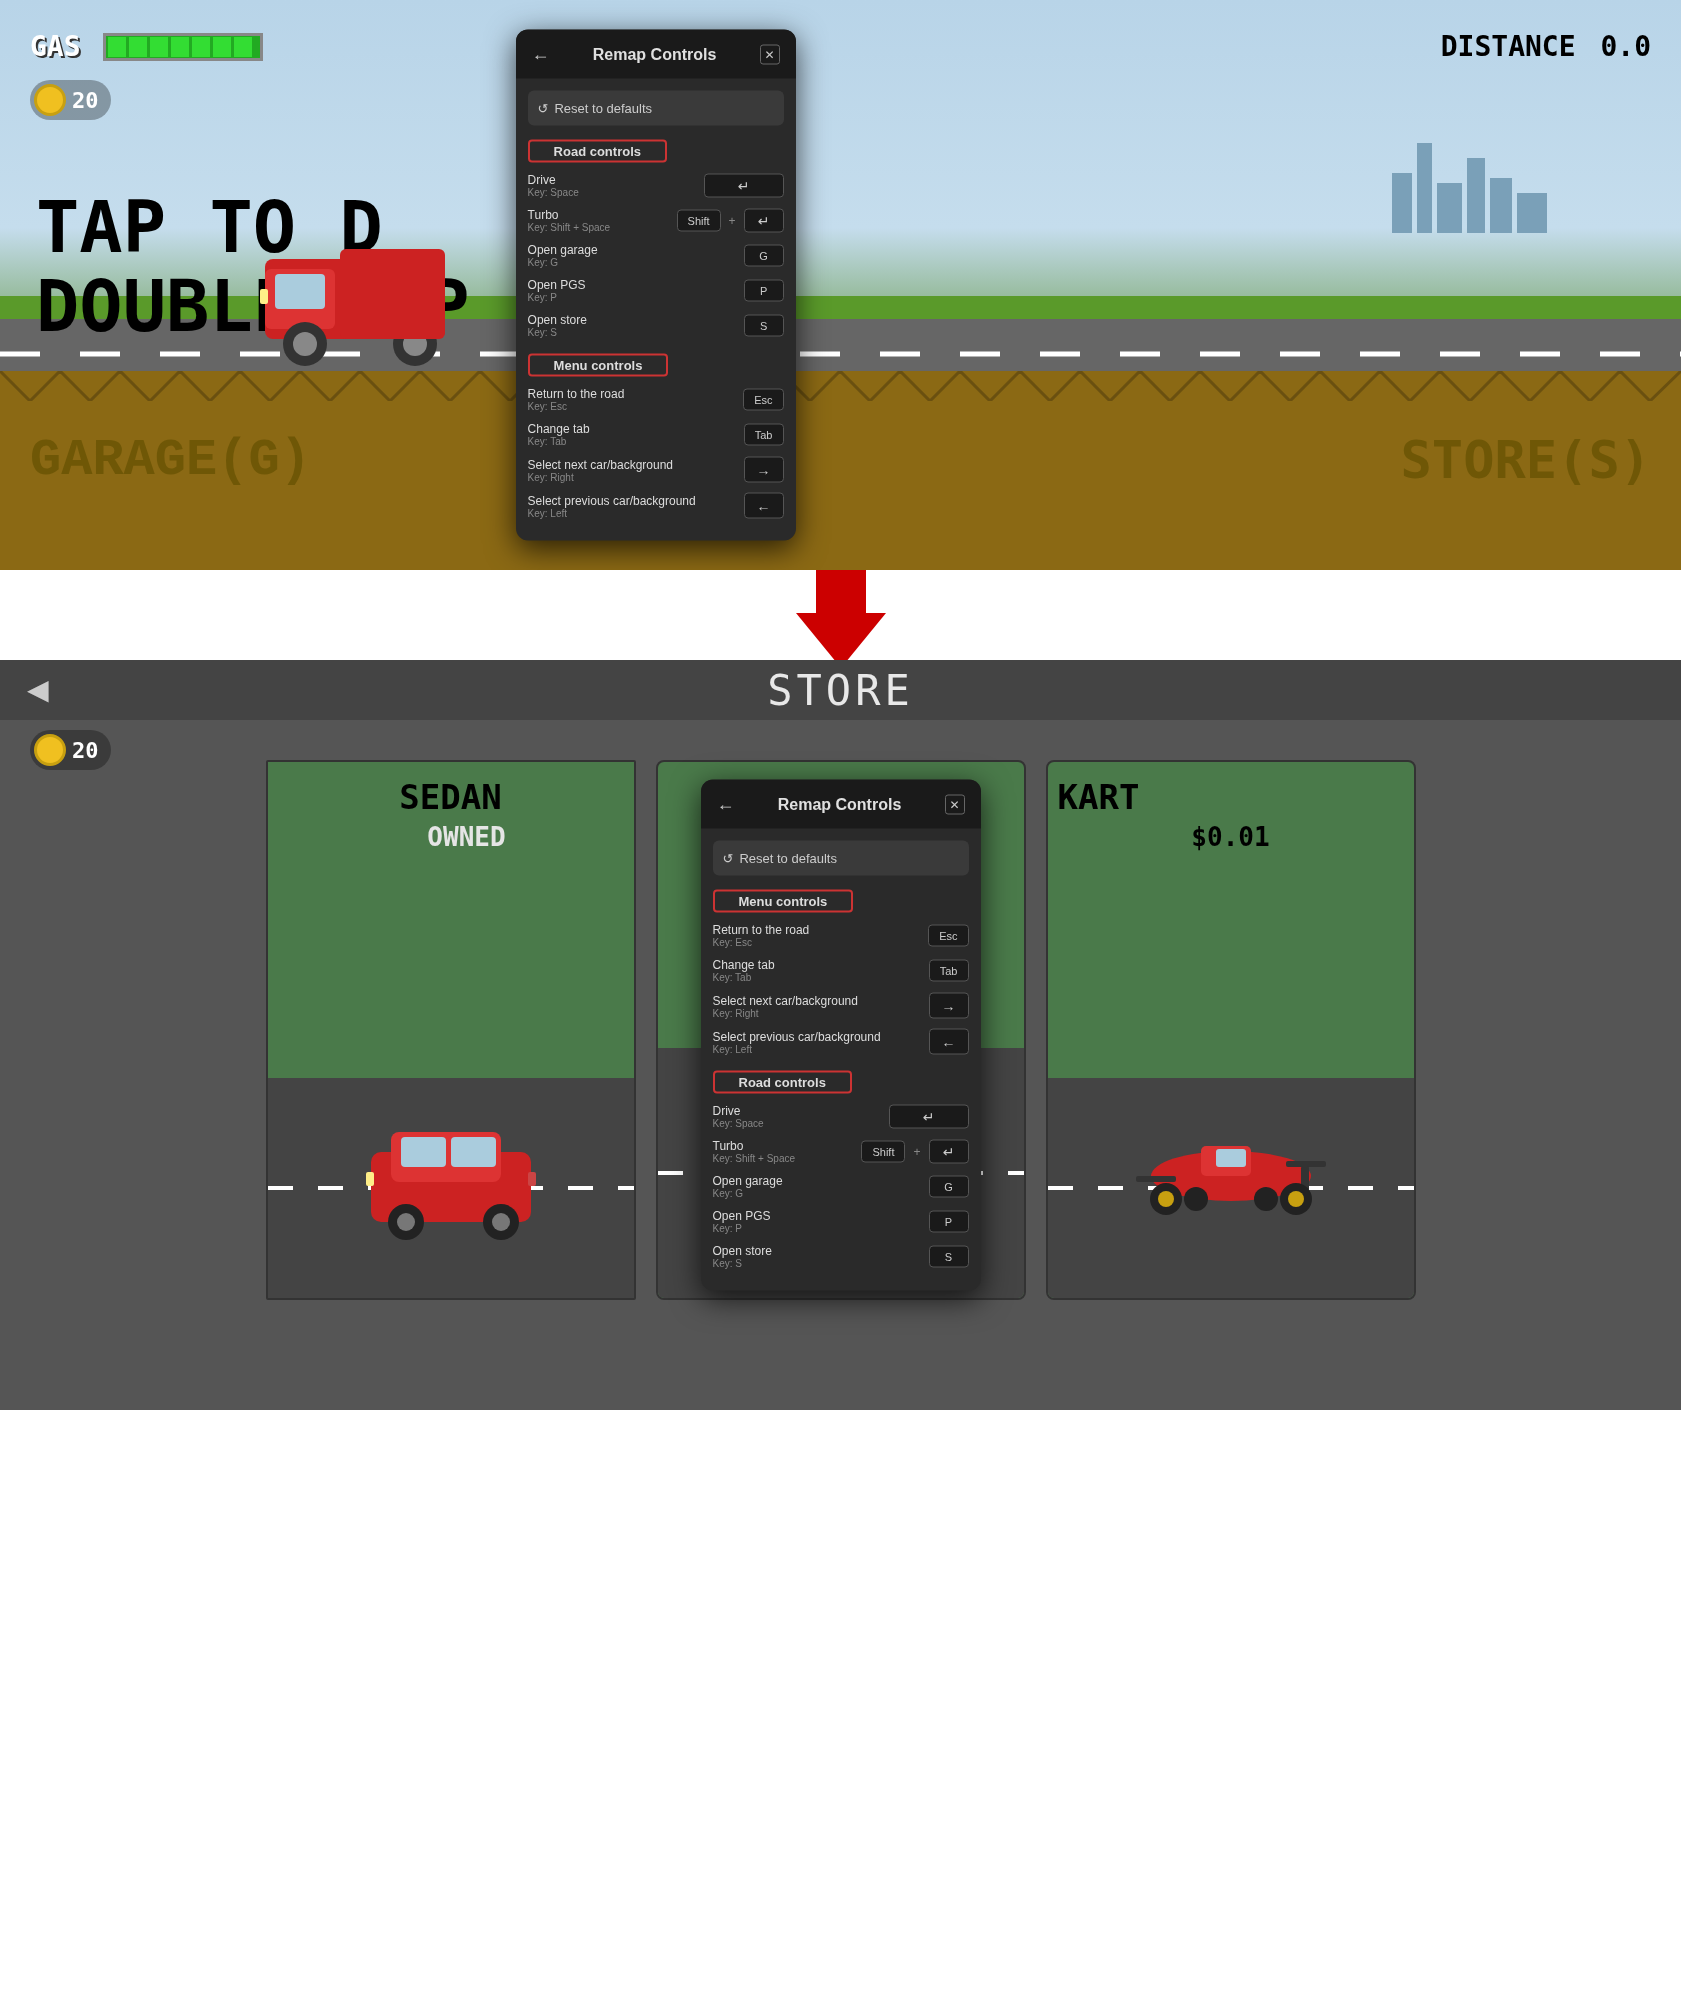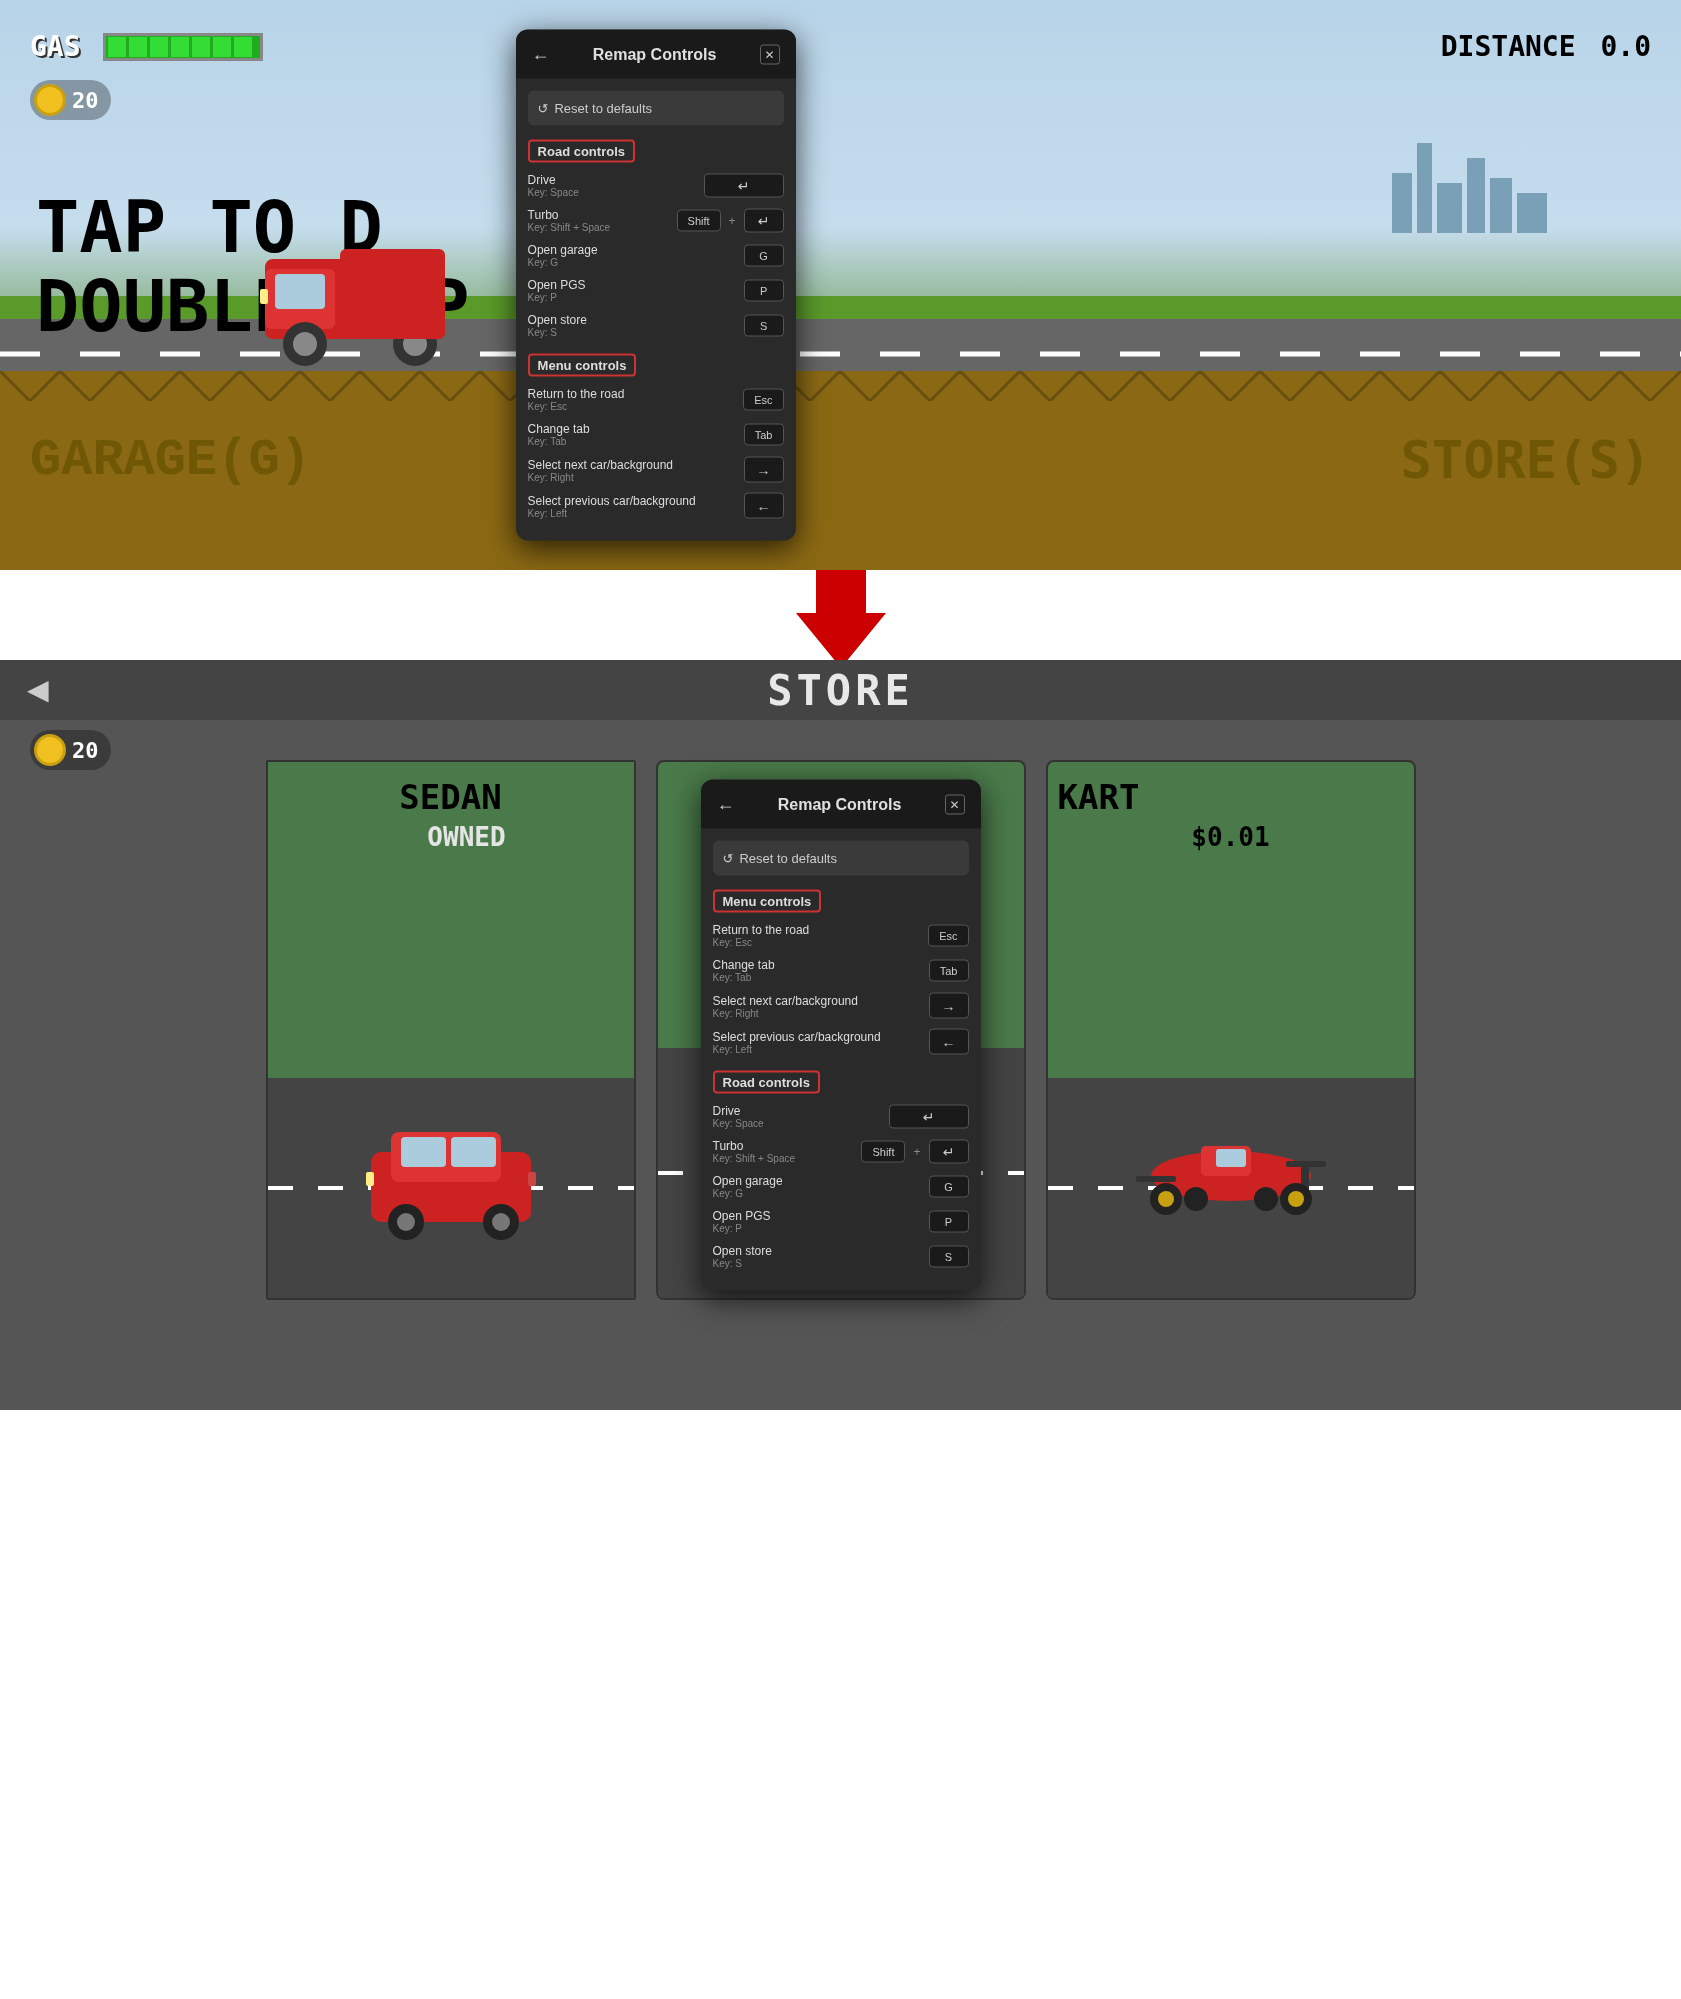--- a/index.html
+++ b/index.html
@@ -151,21 +151,21 @@
       display: flex;
       align-items: center;
       padding: 0 20px;
     }
 
     .store-title-text {
       width: 100%;
       text-align: center;
       color: #e8e8e8;
       font-size: 42px;
-      font-weight: 700;
+      font-weight: 400;
       font-family: monospace;
       letter-spacing: 4px;
     }
 
     .back-arrow-bottom {
       position: absolute;
       left: 20px;
       color: #ccc;
       font-size: 36px;
     }
@@ -255,21 +255,21 @@
       gap: 6px;
     }
 
     .section-label {
       display: inline-block;
       color: #ddd;
       font-size: 13px;
       font-weight: bold;
       border: 2px solid #cc3333;
       border-radius: 4px;
-      padding: 2px 8px;
+      padding: 2px 24px;
       margin-bottom: 10px;
     }
 
     .control-row {
       display: flex;
       align-items: center;
       justify-content: space-between;
       margin-bottom: 10px;
     }
 

